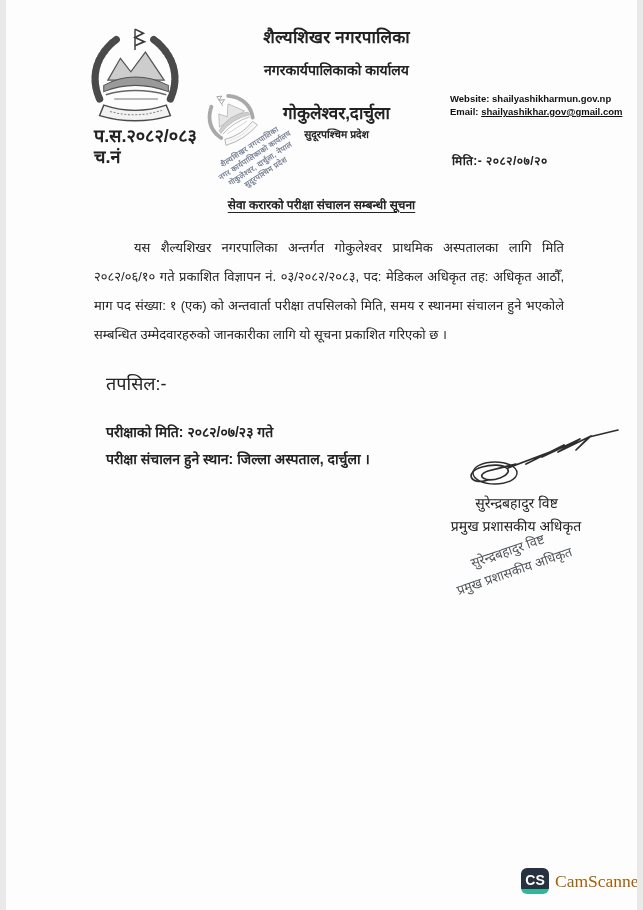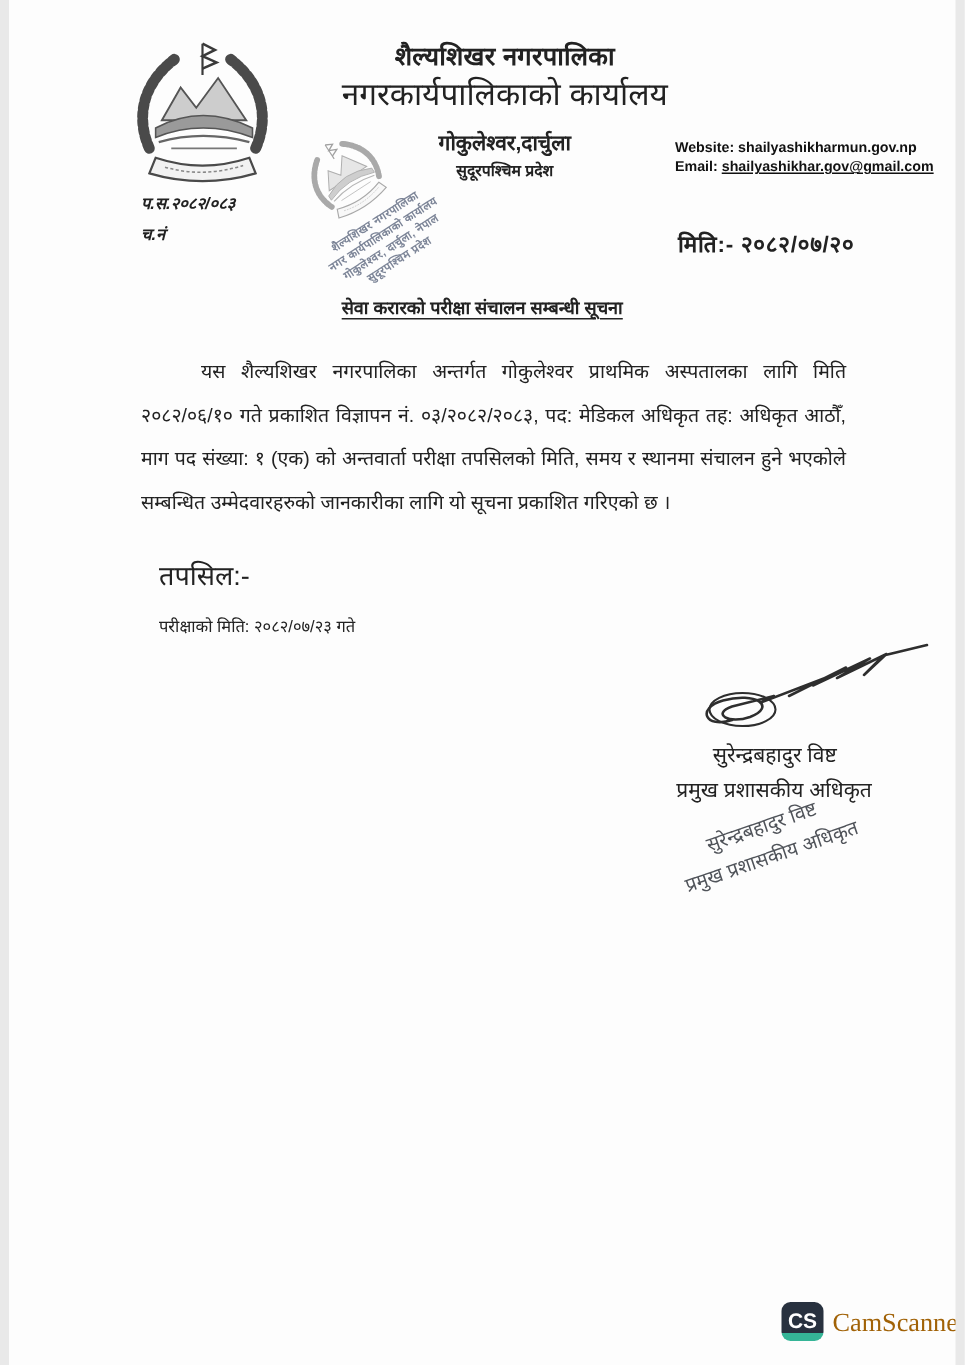--- a/index.html
+++ b/index.html
@@ -11,54 +11,54 @@
     font-family:"Liberation Sans","DejaVu Sans",sans-serif;
     color:#222;
     overflow:hidden;
   }
 
   
   .emblem { position:absolute; left:76px; top:26px; width:106px; height:100px; }
 
   .org-block { position:absolute; left:30px; right:0; top:27px; text-align:center; line-height:1.25; }
   .org-name   { font-size:17px; font-weight:bold; letter-spacing:.2px; }
-  .org-office { font-size:21px; font-weight:normal; margin-top:3px; }
-  .org-loc    { font-size:14px; font-weight:bold; margin-top:9px; }
+  .org-office { font-size:14px; font-weight:bold; margin-top:14px; }
+  .org-loc    { font-size:17px; font-weight:bold; margin-top:23px; }
   .org-prov   { font-size:10.5px; font-weight:bold; margin-top:4px; }
 
   .contact { position:absolute; left:424px; top:92px; font-size:9.5px; font-weight:bold; line-height:13px; color:#111;margin-left:20px; }
   .contact .email-val { text-decoration:underline; }
 
   .header-stamp {
     position:absolute; left:178px; top:84px; width:140px; height:140px;
     transform:rotate(-33deg); transform-origin:50% 50%;
     text-align:center; color:#667086; opacity:.85;
   }
   .header-stamp svg { width:56px; height:53px; opacity:.55; }
   .header-stamp .st-line { font-size:7.5px; font-weight:bold; line-height:10px; letter-spacing:.3px; }
 
-  .refs { position:absolute; left:88px; top:126px; font-size:11px; font-weight:bold; line-height:21px;font-style:italic; }
+  .refs { position:absolute; left:88px; top:126px; font-size:18px; font-weight:bold; line-height:21px; }
 
-  .date-line { position:absolute; left:446px; top:152px; font-size:15px; font-weight:bold; letter-spacing:.5px; }
+  .date-line { position:absolute; left:446px; top:152px; font-size:12px; font-weight:bold; letter-spacing:.5px; }
 
   
   .doc-title {
     position:absolute; left:0; right:0; top:196px; text-align:center;
     font-size:12px; font-weight:bold;
     text-decoration:underline; text-underline-offset:3px;
   }
 
   .body-par {
     position:absolute; left:88px; top:233px; width:470px;
     font-size:13px; line-height:29px; text-align:justify; text-indent:40px;
   }
 
   .tapsil { position:absolute; left:100px; top:371px; font-size:18px; }
 
-  .detail-lines { position:absolute; left:100px; top:405px; font-size:11px; line-height:26.5px; }
+  .detail-lines { position:absolute; left:100px; top:419px; font-size:14px; line-height:26.5px;font-weight:bold; }
 
   
   .sig-scribble { position:absolute; left:452px; top:428px; width:165px; height:68px; }
   .sig-name  { position:absolute; left:428px; top:493px; width:165px; text-align:center; font-size:14px; }
   .sig-title { position:absolute; left:412px; top:516px; width:196px; text-align:center; font-size:14px; }
   .sig-stamp {
     position:absolute; left:420px; top:540px; width:170px;
     transform:rotate(-19deg); transform-origin:50% 50%;
     text-align:center; font-size:13px; line-height:21px; color:#3d4148; opacity:.9;
   }
@@ -128,20 +128,21 @@
   <div class="date-line">मिति:- २०८२/०७/२०</div>
 
   <div class="doc-title">सेवा करारको परीक्षा संचालन सम्बन्धी सूचना</div>
 
   <div class="body-par">यस शैल्यशिखर नगरपालिका अन्तर्गत गोकुलेश्वर प्राथमिक अस्पतालका लागि मिति २०८२/०६/१० गते प्रकाशित विज्ञापन नं. ०३/२०८२/२०८३, पद: मेडिकल अधिकृत तह: अधिकृत आठौँ, माग पद संख्या: १ (एक) को अन्तवार्ता परीक्षा तपसिलको मिति, समय र स्थानमा संचालन हुने भएकोले सम्बन्धित उम्मेदवारहरुको जानकारीका लागि यो सूचना प्रकाशित गरिएको छ ।</div>
 
   <div class="tapsil">तपसिल:-</div>
 
   <div class="detail-lines">
     <div>परीक्षाको मिति: २०८२/०७/२३ गते</div>
+    <div>परीक्षा संचालन हुने स्थान: जिल्ला अस्पताल, दार्चुला ।</div>
   </div>
 
   <svg class="sig-scribble" viewBox="0 0 165 68">
     <path d="M30 52 C12 58 6 44 24 39 C46 33 60 43 42 50 C28 55 16 48 30 43
              L58 36 L50 40 L92 24 L68 36 L106 17 L84 29 L122 11 L100 24 L133 8
              L118 22 L131 9 L160 2" fill="none" stroke="#2e2e2e" stroke-width="1.7" stroke-linejoin="round" stroke-linecap="round"></path>
     <ellipse cx="37" cy="45" rx="22" ry="11" fill="none" stroke="#2e2e2e" stroke-width="1.4"></ellipse>
   </svg>
 
   <div class="sig-name">सुरेन्द्रबहादुर विष्ट</div>

